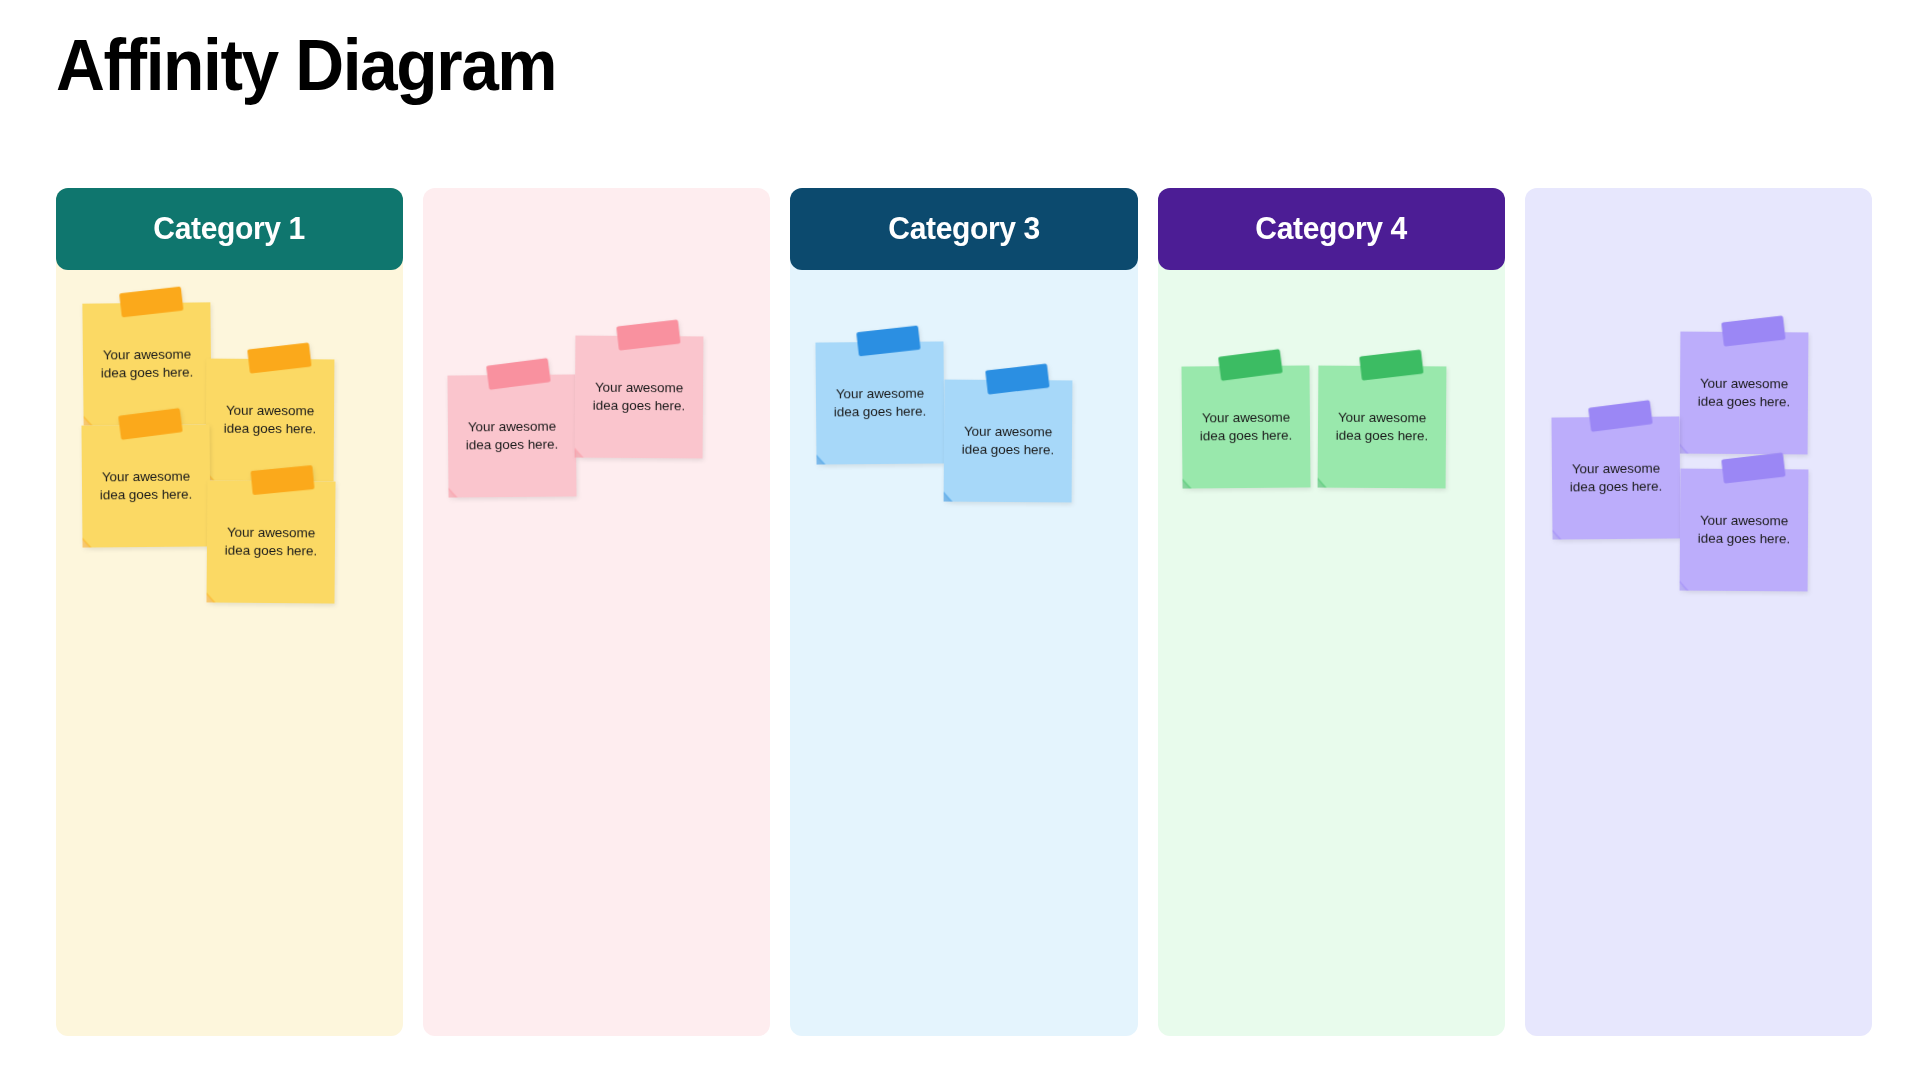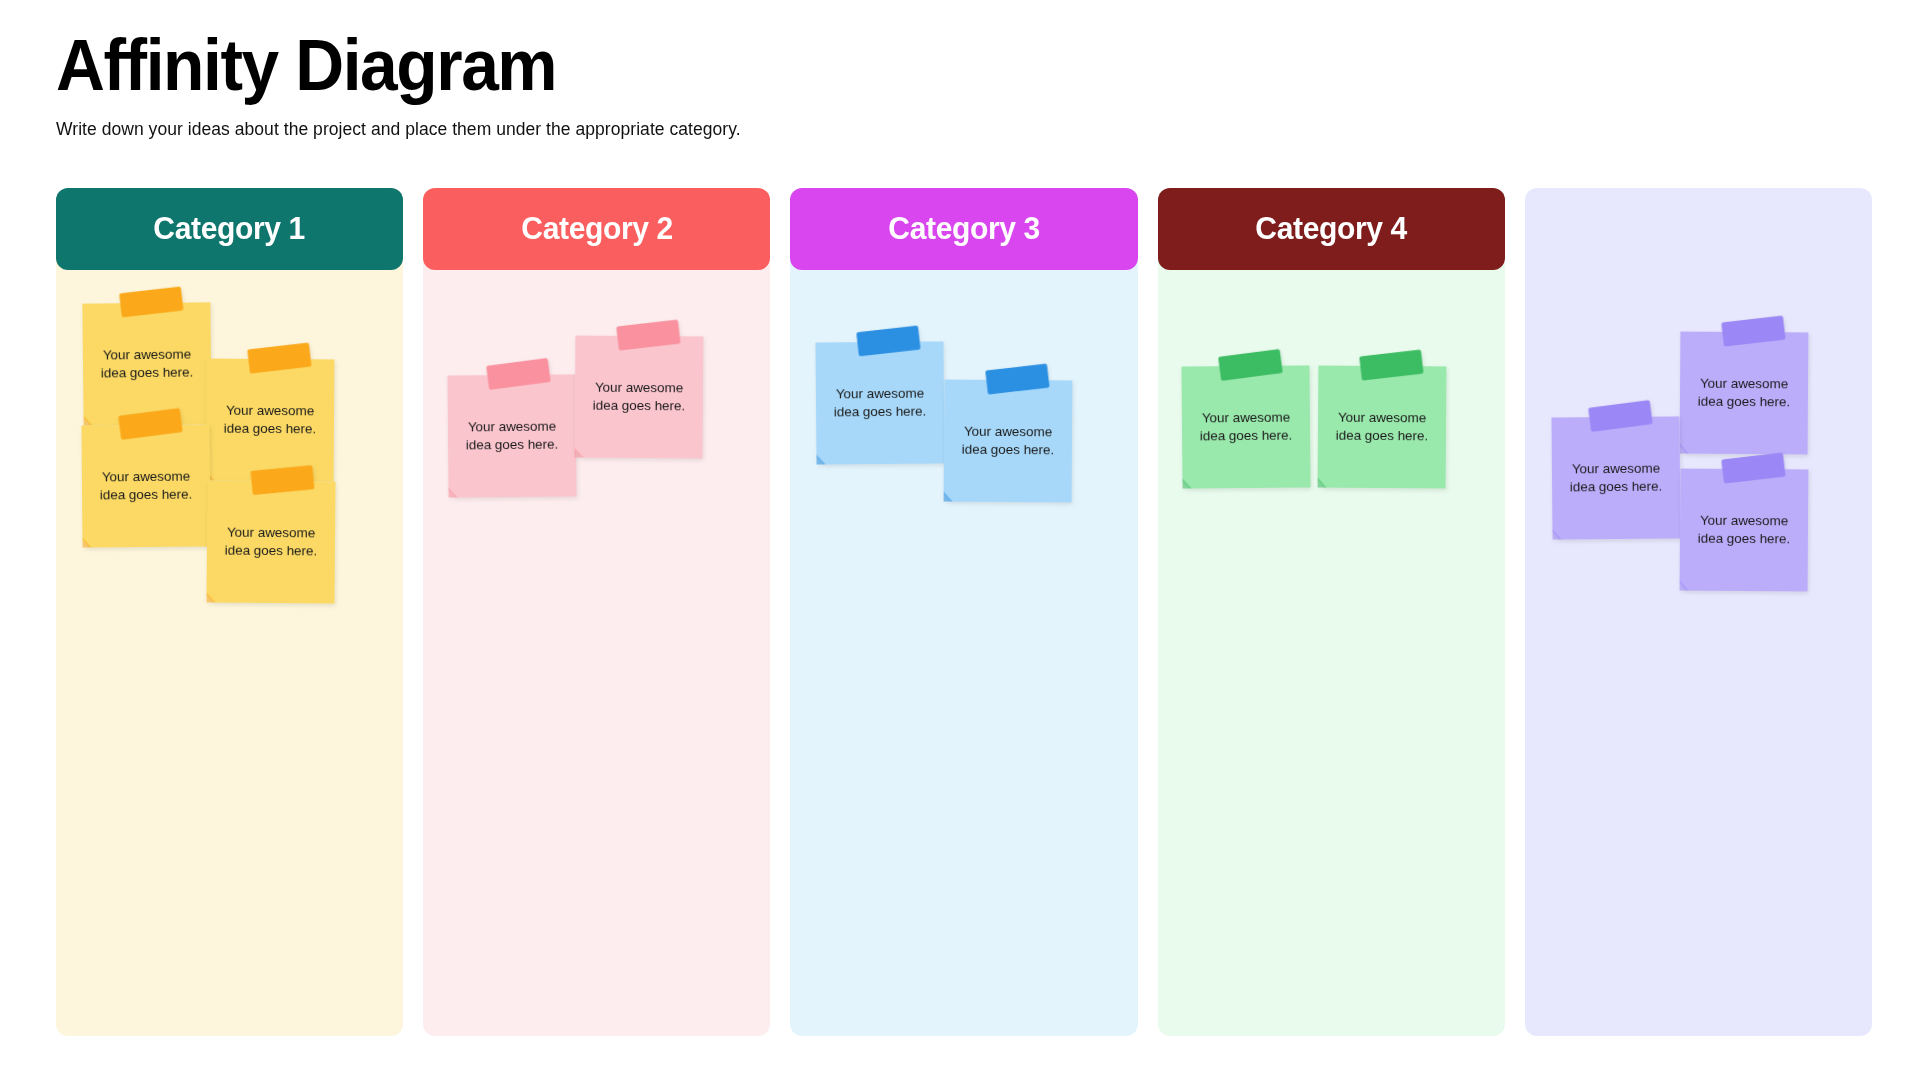--- a/index.html
+++ b/index.html
@@ -157,21 +157,20 @@
     letter-spacing: -0.05px;
   }
 </style>
 </head>
 <body>
 
 <div class="page">
 
   <div class="page-header">
     <div class="page-title">Affinity Diagram</div>
-    <div class="page-subtitle">Write down your ideas about the project and place them under the appropriate category.</div>
   </div>
 
   <div class="board" id="board">
       <div class="column">
         <div class="column-body" style="background: rgb(253, 246, 220);"></div>
         <div class="notes-layer">
           <div class="note" style="left: 27px; top: 33px; transform: rotate(-0.6deg);">
             <div class="note-paper" style="background: rgb(251, 217, 100);"></div>
             <div class="note-fold" style="background: rgb(251, 169, 27);"></div>
             <div class="note-tape" style="background: rgb(251, 169, 27); left: 38px; transform: rotate(-6deg);"></div>
@@ -209,61 +208,58 @@
             <div class="note-tape" style="background: rgb(249, 145, 159); left: 40px; transform: rotate(-7deg);"></div>
             <div class="note-text">Your awesome idea goes here.</div>
           </div>
           <div class="note" style="left: 152px; top: 66px; transform: rotate(0.4deg);">
             <div class="note-paper" style="background: rgb(250, 197, 205);"></div>
             <div class="note-fold" style="background: rgb(249, 145, 159);"></div>
             <div class="note-tape" style="background: rgb(249, 145, 159); left: 42px; transform: rotate(-7deg);"></div>
             <div class="note-text">Your awesome idea goes here.</div>
           </div>
         </div>
-        <div class="column-header" style="background: rgb(251, 94, 94);">
-          <div class="column-header-label">Category 2</div>
-        </div>
       </div>
       <div class="column">
         <div class="column-body" style="background: rgb(228, 244, 253);"></div>
         <div class="notes-layer">
           <div class="note" style="left: 26px; top: 72px; transform: rotate(-0.5deg);">
             <div class="note-paper" style="background: rgb(167, 216, 249);"></div>
             <div class="note-fold" style="background: rgb(43, 143, 226);"></div>
             <div class="note-tape" style="background: rgb(43, 143, 226); left: 42px; transform: rotate(-6deg);"></div>
             <div class="note-text">Your awesome idea goes here.</div>
           </div>
           <div class="note" style="left: 154px; top: 110px; transform: rotate(0.4deg);">
             <div class="note-paper" style="background: rgb(167, 216, 249);"></div>
             <div class="note-fold" style="background: rgb(43, 143, 226);"></div>
             <div class="note-tape" style="background: rgb(43, 143, 226); left: 42px; transform: rotate(-7deg);"></div>
             <div class="note-text">Your awesome idea goes here.</div>
           </div>
         </div>
-        <div class="column-header" style="background: #d946ef; justify-content: center;">
+        <div class="column-header" style="background: #0c4a6e; justify-content: center;">
           <div class="column-header-label">Category 3</div>
         </div>
       </div>
       <div class="column">
         <div class="column-body" style="background: rgb(232, 251, 236);"></div>
         <div class="notes-layer">
           <div class="note" style="left: 24px; top: 96px; transform: rotate(-0.5deg);">
             <div class="note-paper" style="background: rgb(153, 232, 172);"></div>
             <div class="note-fold" style="background: rgb(60, 188, 99);"></div>
             <div class="note-tape" style="background: rgb(60, 188, 99); left: 38px; transform: rotate(-7deg);"></div>
             <div class="note-text">Your awesome idea goes here.</div>
           </div>
           <div class="note" style="left: 160px; top: 96px; transform: rotate(0.4deg);">
             <div class="note-paper" style="background: rgb(153, 232, 172);"></div>
             <div class="note-fold" style="background: rgb(60, 188, 99);"></div>
             <div class="note-tape" style="background: rgb(60, 188, 99); left: 42px; transform: rotate(-7deg);"></div>
             <div class="note-text">Your awesome idea goes here.</div>
           </div>
         </div>
-        <div class="column-header" style="background: #7f1d1d;">
+        <div class="column-header" style="background: #4c1d95;">
           <div class="column-header-label">Category 4</div>
         </div>
       </div>
       <div class="column">
         <div class="column-body" style="background: rgb(231, 231, 253);"></div>
         <div class="notes-layer">
           <div class="note" style="left: 155px; top: 62px; transform: rotate(0.4deg);">
             <div class="note-paper" style="background: rgb(188, 173, 251);"></div>
             <div class="note-fold" style="background: rgb(155, 135, 245);"></div>
             <div class="note-tape" style="background: rgb(155, 135, 245); left: 42px; transform: rotate(-7deg);"></div>

